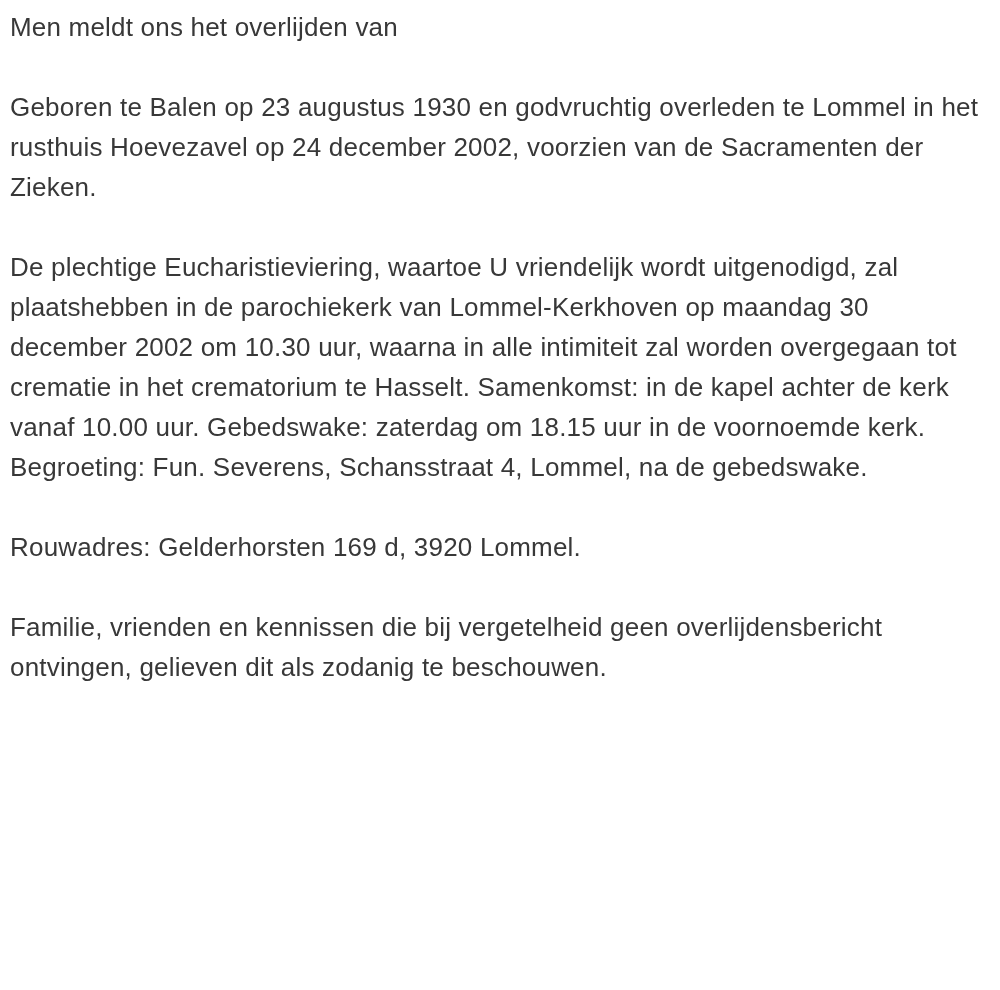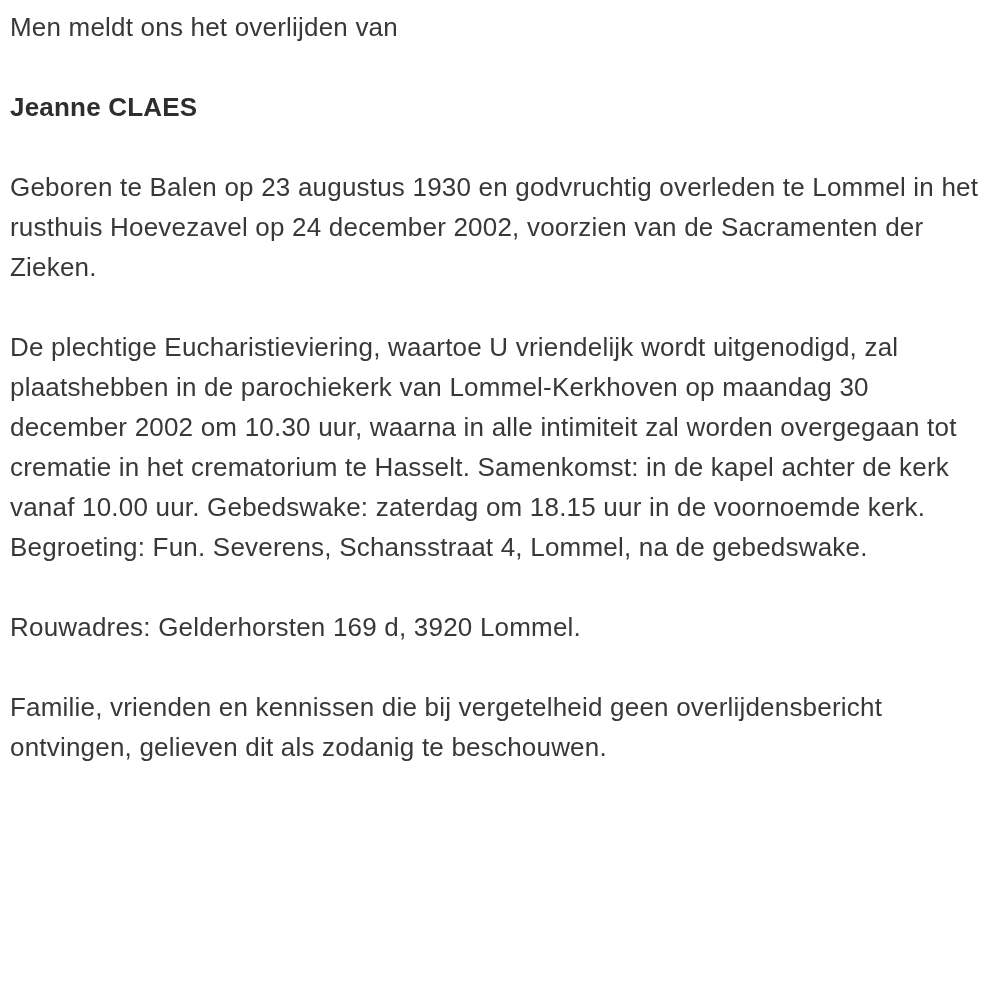--- a/index.html
+++ b/index.html
@@ -41,21 +41,20 @@
       margin-bottom: 0;
     }
   </style>
 </head>
 <body>
 
 <div class="page">
   <p class="para">Men meldt ons het overlijden van</p>
 
 
-  <p class="para name">Jeanne CLAES</p>
 
 
   <p class="para">Geboren te Balen op 23 augustus 1930 en godvruchtig overleden te Lommel in het rusthuis Hoevezavel op 24 december 2002, voorzien van de Sacramenten der Zieken.</p>
 
   <p class="para">De plechtige Eucharistieviering, waartoe U vriendelijk wordt uitgenodigd, zal plaatshebben in de parochiekerk van Lommel-Kerkhoven op maandag 30 december 2002 om 10.30 uur, waarna in alle intimiteit zal worden overgegaan tot crematie in het crematorium te Hasselt. Samenkomst: in de kapel achter de kerk vanaf 10.00 uur. Gebedswake: zaterdag om 18.15 uur in de voornoemde kerk. Begroeting: Fun. Severens, Schansstraat 4, Lommel, na de gebedswake.</p>
 
   <p class="para">Rouwadres: Gelderhorsten 169 d, 3920 Lommel.</p>
 
   <p class="para last">Familie, vrienden en kennissen die bij vergetelheid geen overlijdensbericht ontvingen, gelieven dit als zodanig te beschouwen.</p>
 </div>

